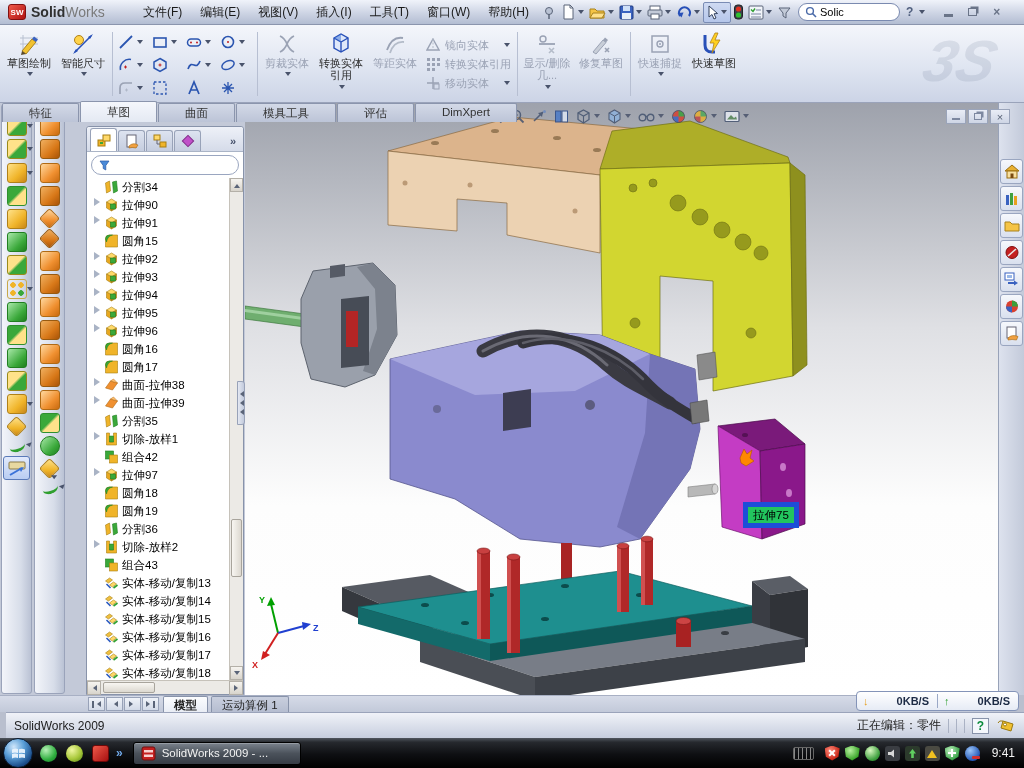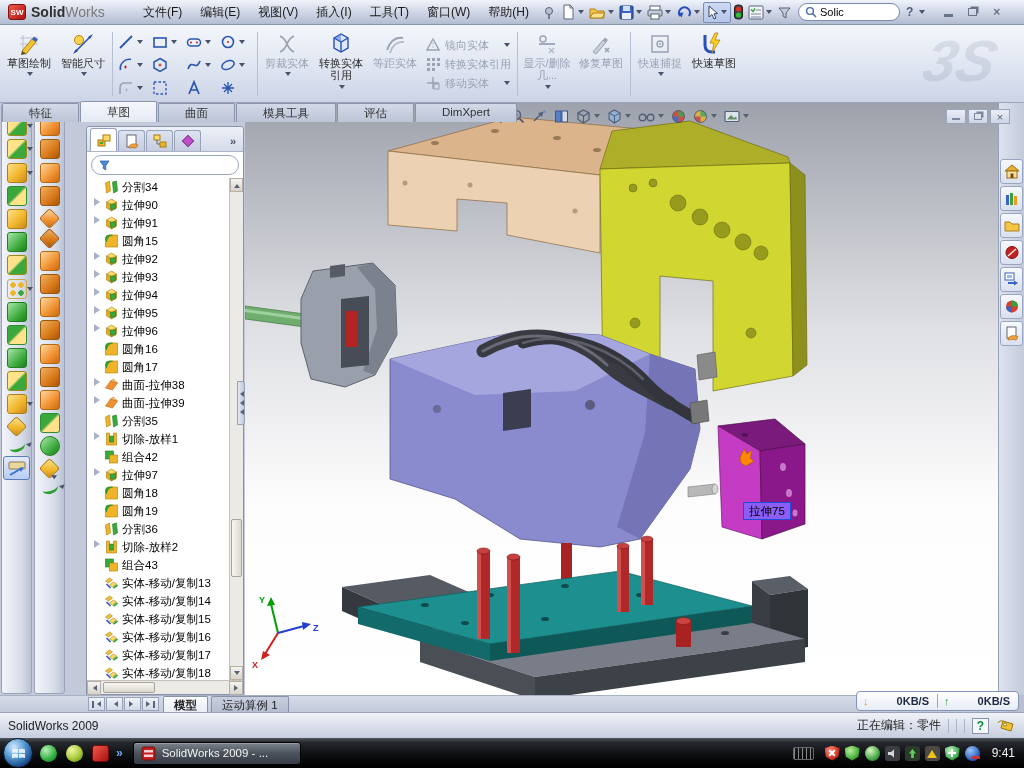--- a/index.html
+++ b/index.html
@@ -43,21 +43,21 @@
 
 .main{position:absolute;top:103px;left:0;right:0;bottom:73px;background:#c3c9d8;overflow:hidden}
 .viewport{position:absolute;left:245px;right:26px;top:0;bottom:0;background:linear-gradient(#9ea2ac 0%,#dfe0e4 38%,#fdfdfd 68%,#ffffff 100%)}
 .scene{position:absolute;left:245px;top:0}
 .hud{position:absolute;left:487px;top:3px;height:20px;display:flex;align-items:center;gap:5px;opacity:.85;z-index:5}
 .hudbtn{display:flex;align-items:center}
 .docbtns{position:absolute;left:944px;top:6px;display:flex;z-index:5}
 .dwb{width:20px;height:15px;border:1px solid #9aa4ba;background:linear-gradient(#e9edf6,#ced5e5);color:#5a6478;font-size:11px;display:flex;align-items:center;justify-content:center;margin-left:2px}
 .dwb .bar-min{margin-top:5px;width:8px;height:2px;background:#7d88a0}
 .dwb .box-restore{width:8px;height:7px;border:1.5px solid #7d88a0;box-shadow:2px -2px 0 -0.5px #7d88a0}
-.tip{position:absolute;left:743px;top:399px;background:#8b5cf6;border:1px solid #1d4ed8;padding:0 5px;font-size:11.5px;line-height:16px;color:#000;z-index:7;white-space:nowrap}
+.tip{position:absolute;left:743px;top:399px;background:#22c55e;border:5px solid #1d4ed8;padding:0 5px;font-size:11.5px;line-height:16px;color:#000;z-index:7;white-space:nowrap}
 
 .ltb{position:absolute;left:0;top:0;bottom:0;width:86px}
 .tcol{position:absolute;top:1px;bottom:1px;width:31px;background:linear-gradient(90deg,#f3f5fa,#d7dde9 65%,#bac2d4);border:1px solid #9aa3ba;border-radius:3px;padding-top:2px}
 .grip{height:5px;margin:1px 7px 3px;border-top:2px dotted #9aa6c0}
 .ti{width:20px;height:20px;margin:3.2px auto;border-radius:3px;position:relative}
 .i-y{background:linear-gradient(135deg,#ffe28a,#f0b429 60%,#c8871a);border:1px solid #b08018}
 .i-g{background:linear-gradient(135deg,#a8e8a8,#3aa83a 65%,#1f7f1f);border:1px solid #217f21}
 .i-yg{background:linear-gradient(135deg,#ffe28a 45%,#3aa83a 55%);border:1px solid #9a8a1a}
 .i-gy{background:linear-gradient(315deg,#ffe28a 45%,#3aa83a 55%);border:1px solid #2f8f2f}
 .i-dots{background:radial-gradient(circle at 5px 5px,#f0b429 2.5px,transparent 3px),radial-gradient(circle at 13px 5px,#f0b429 2.5px,transparent 3px),radial-gradient(circle at 5px 13px,#f0b429 2.5px,transparent 3px),radial-gradient(circle at 13px 13px,#3aa83a 2.5px,transparent 3px);border:1px solid #c8a84a}
@@ -92,21 +92,21 @@
 .tpane{position:absolute;right:0;top:0;bottom:0;width:26px;background:linear-gradient(90deg,#dde2ee,#c3cada);border-left:1px solid #98a2b8;z-index:4}
 .tpbtn{width:23px;height:25px;margin:2px 1px;border:1px solid #9aa6c0;border-radius:3px;background:linear-gradient(#f6f8fc,#d9e0ee);display:flex;align-items:center;justify-content:center}
 .tpbtn:first-child{margin-top:56px}
 
 .vfooter{position:absolute;left:0;right:16px;top:695px;height:17px;background:linear-gradient(#d6dbe8,#c2c9d9);border-top:1px solid #a8b0c4;display:flex;align-items:center;padding-left:88px;z-index:3}
 .nbtn{width:17px;height:14px;border:1px solid #98a2b8;background:linear-gradient(#eff2f8,#d3dae8);display:flex;align-items:center;justify-content:center;margin-right:1px}
 .nbtn .b{width:2px;height:7px;background:#5a6478}
 .mtab{height:16px;padding:1px 10px 0;border:1px solid #8893aa;border-bottom:none;background:linear-gradient(#c9cfde,#b5bdd0);font-size:11.5px;color:#222;border-radius:2px 2px 0 0;margin-left:3px;white-space:nowrap}
 .mtab.active{background:linear-gradient(#fbfcfe,#e9edf5);font-weight:bold}
 
-.status{position:absolute;left:0;right:0;top:712px;height:26px;background:linear-gradient(#f0f2f8,#d3d9e6 70%,#c6cddd);border-top:1px solid #9aa3ba;display:flex;align-items:center;padding:0 8px;font-size:12px;color:#1c1c1c;z-index:3}
+.status{position:absolute;left:6px;right:0;top:712px;height:26px;background:linear-gradient(#f0f2f8,#d3d9e6 70%,#c6cddd);border-top:1px solid #9aa3ba;display:flex;align-items:center;padding:0 8px;font-size:12px;color:#1c1c1c;z-index:3}
 .st-right{margin-left:auto;display:flex;align-items:center;gap:7px}
 .stsep{width:1px;height:14px;background:#aab2c4}
 .qbox{width:17px;height:16px;border:1px solid #8893aa;background:#f4f7fc;color:#0a8a3a;font-weight:bold;font-size:12px;display:flex;align-items:center;justify-content:center}
 
 .net{position:absolute;left:856px;top:691px;width:163px;height:20px;background:linear-gradient(#ffffff,#e6ebf5);border:1px solid #8494b8;border-radius:4px;display:flex;align-items:center;font-size:11px;font-weight:bold;color:#1c2a44;z-index:9}
 .net .half{flex:1;display:flex;align-items:center;justify-content:space-between;padding:0 8px 0 6px}
 .net .vdiv{width:1px;height:14px;background:#9aa8c6}
 .arr-dn{color:#e8a020;font-weight:bold}
 .arr-up{color:#2fa02f;font-weight:bold}
 

